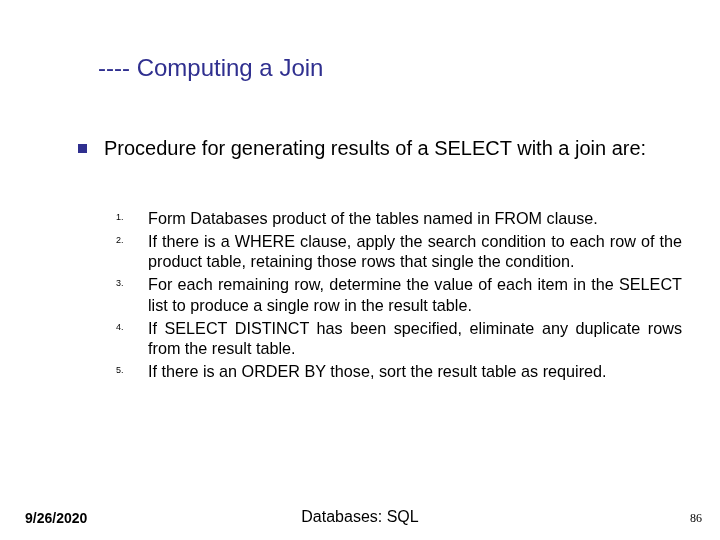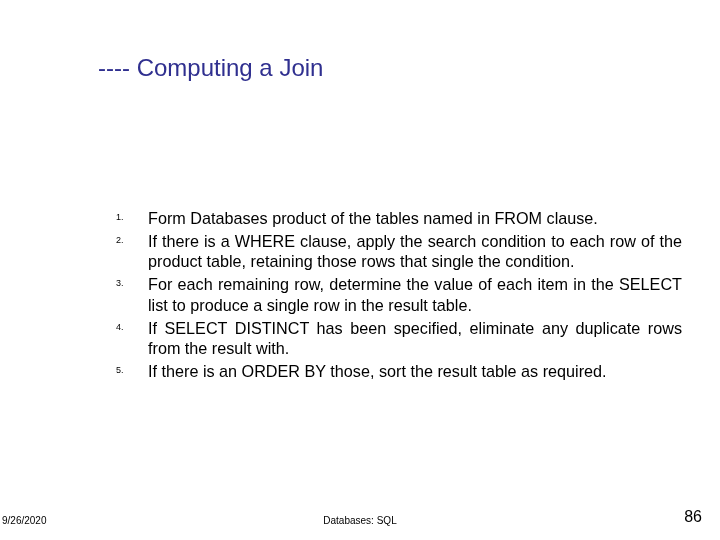--- a/index.html
+++ b/index.html
@@ -6,48 +6,52 @@
   html, body { width: 720px; height: 540px; background: #fff; font-family: Verdana, Geneva, sans-serif; color: #000; }
   .slide { position: relative; width: 720px; height: 540px; }
   .title { position: absolute; top: 54px; left: 98px; font-size: 24px; color: #2f2f8f; font-family: "Trebuchet MS", Verdana, sans-serif; }
   .intro-block { position: absolute; top: 136px; left: 78px; width: 600px; }
   .bullet-sq { position: absolute; top: 8px; left: 0; width: 9px; height: 9px; background: #2f2f8f; }
   .intro-text { margin-left: 26px; font-size: 20px; line-height: 1.25; font-family: Verdana, sans-serif; }
   .ol-wrap { position: absolute; top: 208px; left: 148px; width: 534px; }
   .item { position: relative; margin-bottom: 2px; }
   .num { position: absolute; left: -32px; top: 4px; font-size: 9px; font-family: "Trebuchet MS", sans-serif; color: #000; }
   .itext { font-size: 16.2px; line-height: 1.28; font-family: Verdana, sans-serif; text-align: justify; text-justify: inter-word; }
-  .footer-left { position: absolute; left: 2px; bottom: 14px; font-size: 10px; font-family: Tahoma, Verdana, sans-serif; color: #000; }
-  .footer-center { position: absolute; left: 0; right: 0; bottom: 14px; text-align: center; font-size: 10px; font-family: Tahoma, Verdana, sans-serif; color: #000; }
-  .footer-right { position: absolute; right: 18px; bottom: 14px; font-size: 16px; font-family: Liberation Sans, sans-serif; color: #000; }
+  .footer-left { position: absolute; left: 25px; bottom: 14px; font-size: 14px; font-family: Tahoma, Verdana, sans-serif; color: #000; font-weight: bold; }
+  .footer-center { position: absolute; left: 0; right: 0; bottom: 14px; text-align: center; font-size: 16px; font-family: Tahoma, Verdana, sans-serif; color: #000; }
+  .footer-right { position: absolute; right: 18px; bottom: 14px; font-size: 12px; font-family: Liberation Serif, serif; color: #000; }
 </style>
 </head>
 <body>
 
 <div class="slide">
 
   <div class="title">---- Computing a Join</div>
 
+  <div class="intro-block">
+    <span class="bullet-sq"></span>
+    <div class="intro-text">Procedure for generating results of a SELECT with a join are:</div>
+  </div>
 
   <div class="ol-wrap">
     <div class="item">
       <span class="num">1.</span>
       <div class="itext">Form Databases product of the tables named in  FROM clause.</div>
     </div>
     <div class="item">
       <span class="num">2.</span>
       <div class="itext">If there is a WHERE clause, apply the search condition to each row of the product table, retaining those rows that single the condition.</div>
     </div>
     <div class="item">
       <span class="num">3.</span>
       <div class="itext">For each remaining row, determine the value of each item in the SELECT list to produce a single row in the result table.</div>
     </div>
     <div class="item">
       <span class="num">4.</span>
-      <div class="itext">If SELECT DISTINCT has been specified, eliminate any duplicate rows from the result with.</div>
+      <div class="itext">If SELECT DISTINCT has been specified, eliminate any duplicate rows from the result table.</div>
     </div>
     <div class="item">
       <span class="num">5.</span>
       <div class="itext">If there is an ORDER BY those, sort the result table as required.</div>
     </div>
   </div>
 
   <div class="footer-left">9/26/2020</div>
   <div class="footer-center">Databases: SQL</div>
   <div class="footer-right">86</div>

